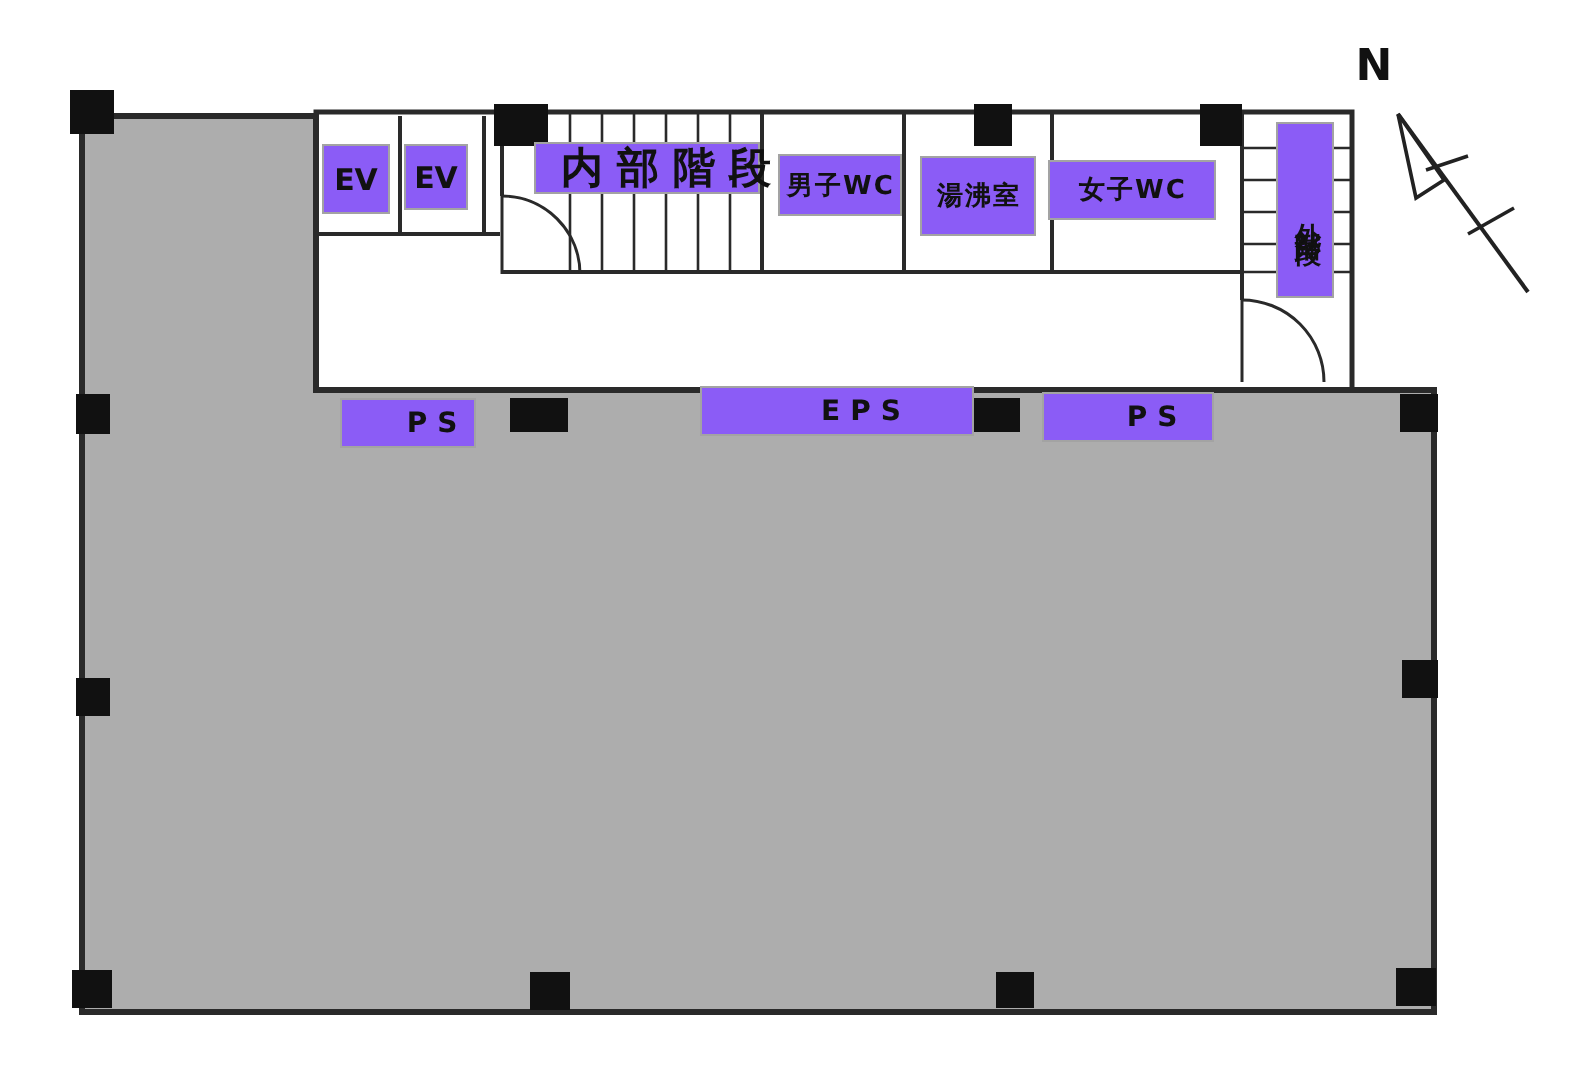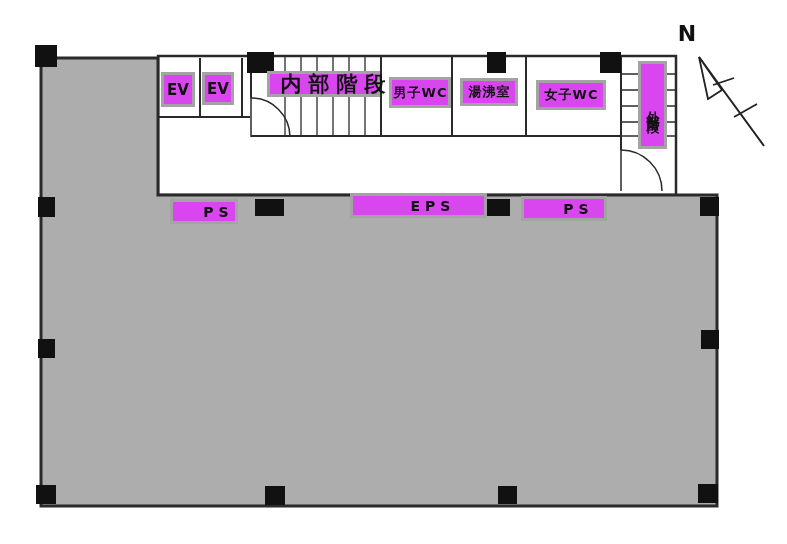--- a/index.html
+++ b/index.html
@@ -9,22 +9,22 @@
     background:#ffffff;
     font-family:"DejaVu Sans","Liberation Sans",sans-serif;
     overflow:hidden;
   }
   .stage svg{position:absolute;left:0;top:0;}
   .wallstroke{stroke:#2a2a2a;fill:none;}
   .col{fill:#111111;stroke:none;}
   .lbl{
     position:absolute;
     box-sizing:border-box;
-    background:#d946ef;
-    border:3px solid #a3a3a3;
+    background:#8b5cf6;
+    border:1px solid #a3a3a3;
     display:flex;align-items:center;justify-content:center;
     color:#111111;font-weight:bold;
     white-space:nowrap;
   }
   .lbl-ev{font-size:15px;font-weight:600;}
   .lbl-jp{font-size:13px;letter-spacing:1px;text-indent:1px;}
   .lbl-naibu{font-size:21px;letter-spacing:7px;text-indent:7px;padding-left:19px;}
   .lbl-shaft{font-size:14px;letter-spacing:5px;text-indent:5px;font-weight:600;padding-left:24px;}
   .lbl-vert{
     writing-mode:vertical-rl;
@@ -117,23 +117,23 @@
   <div class="north" style="left:672px;top:20px;width:30px;height:26px;">N</div>
 
   <div class="lbl lbl-ev" style="left:161px;top:72px;width:34px;height:35px;">EV</div>
 
   <div class="lbl lbl-ev" style="left:202px;top:72px;width:32px;height:33px;">EV</div>
 
   <div class="lbl lbl-naibu" style="left:267px;top:71px;width:113px;height:26px;">内部階段</div>
 
   <div class="lbl lbl-jp" style="left:389px;top:77px;width:62px;height:31px;">男子WC</div>
 
-  <div class="lbl lbl-jp" style="left:460px;top:78px;width:58px;height:28px;">湯沸室</div>
+  <div class="lbl lbl-jp" style="left:460px;top:78px;width:58px;height:40px;">湯沸室</div>
 
-  <div class="lbl lbl-jp" style="left:536px;top:80px;width:70px;height:30px;">女子WC</div>
+  <div class="lbl lbl-jp" style="left:524px;top:80px;width:84px;height:30px;">女子WC</div>
 
   <div class="lbl lbl-vert" style="left:638px;top:61px;width:29px;height:88px;">外部階段</div>
 
   <div class="lbl lbl-shaft" style="left:170px;top:199px;width:68px;height:25px;">PS</div>
 
   <div class="lbl lbl-shaft" style="left:350px;top:193px;width:137px;height:25px;">EPS</div>
 
   <div class="lbl lbl-shaft" style="left:521px;top:196px;width:86px;height:25px;">PS</div>
 
 </div>

